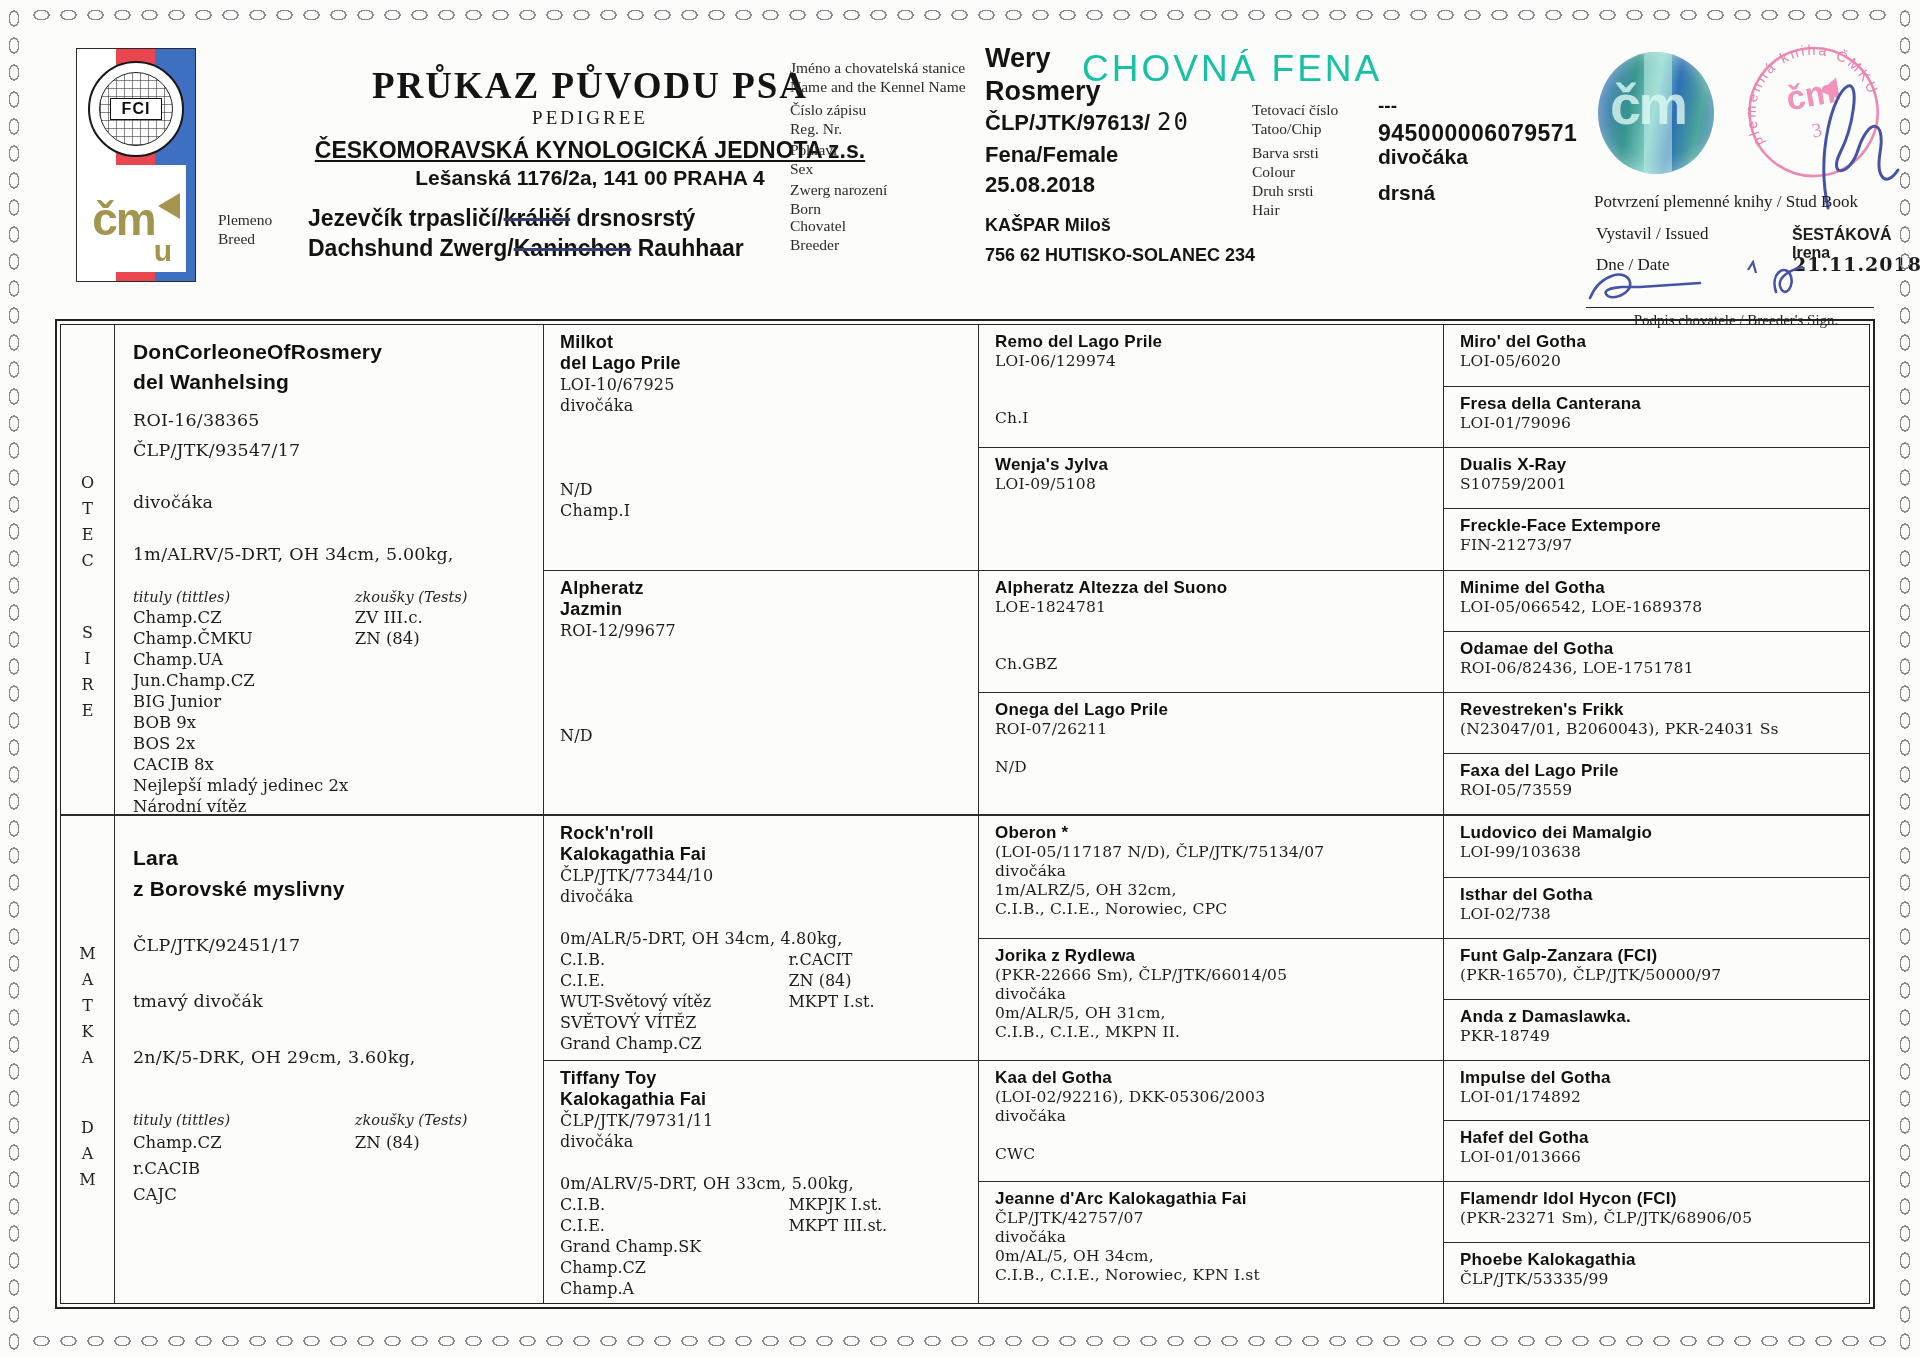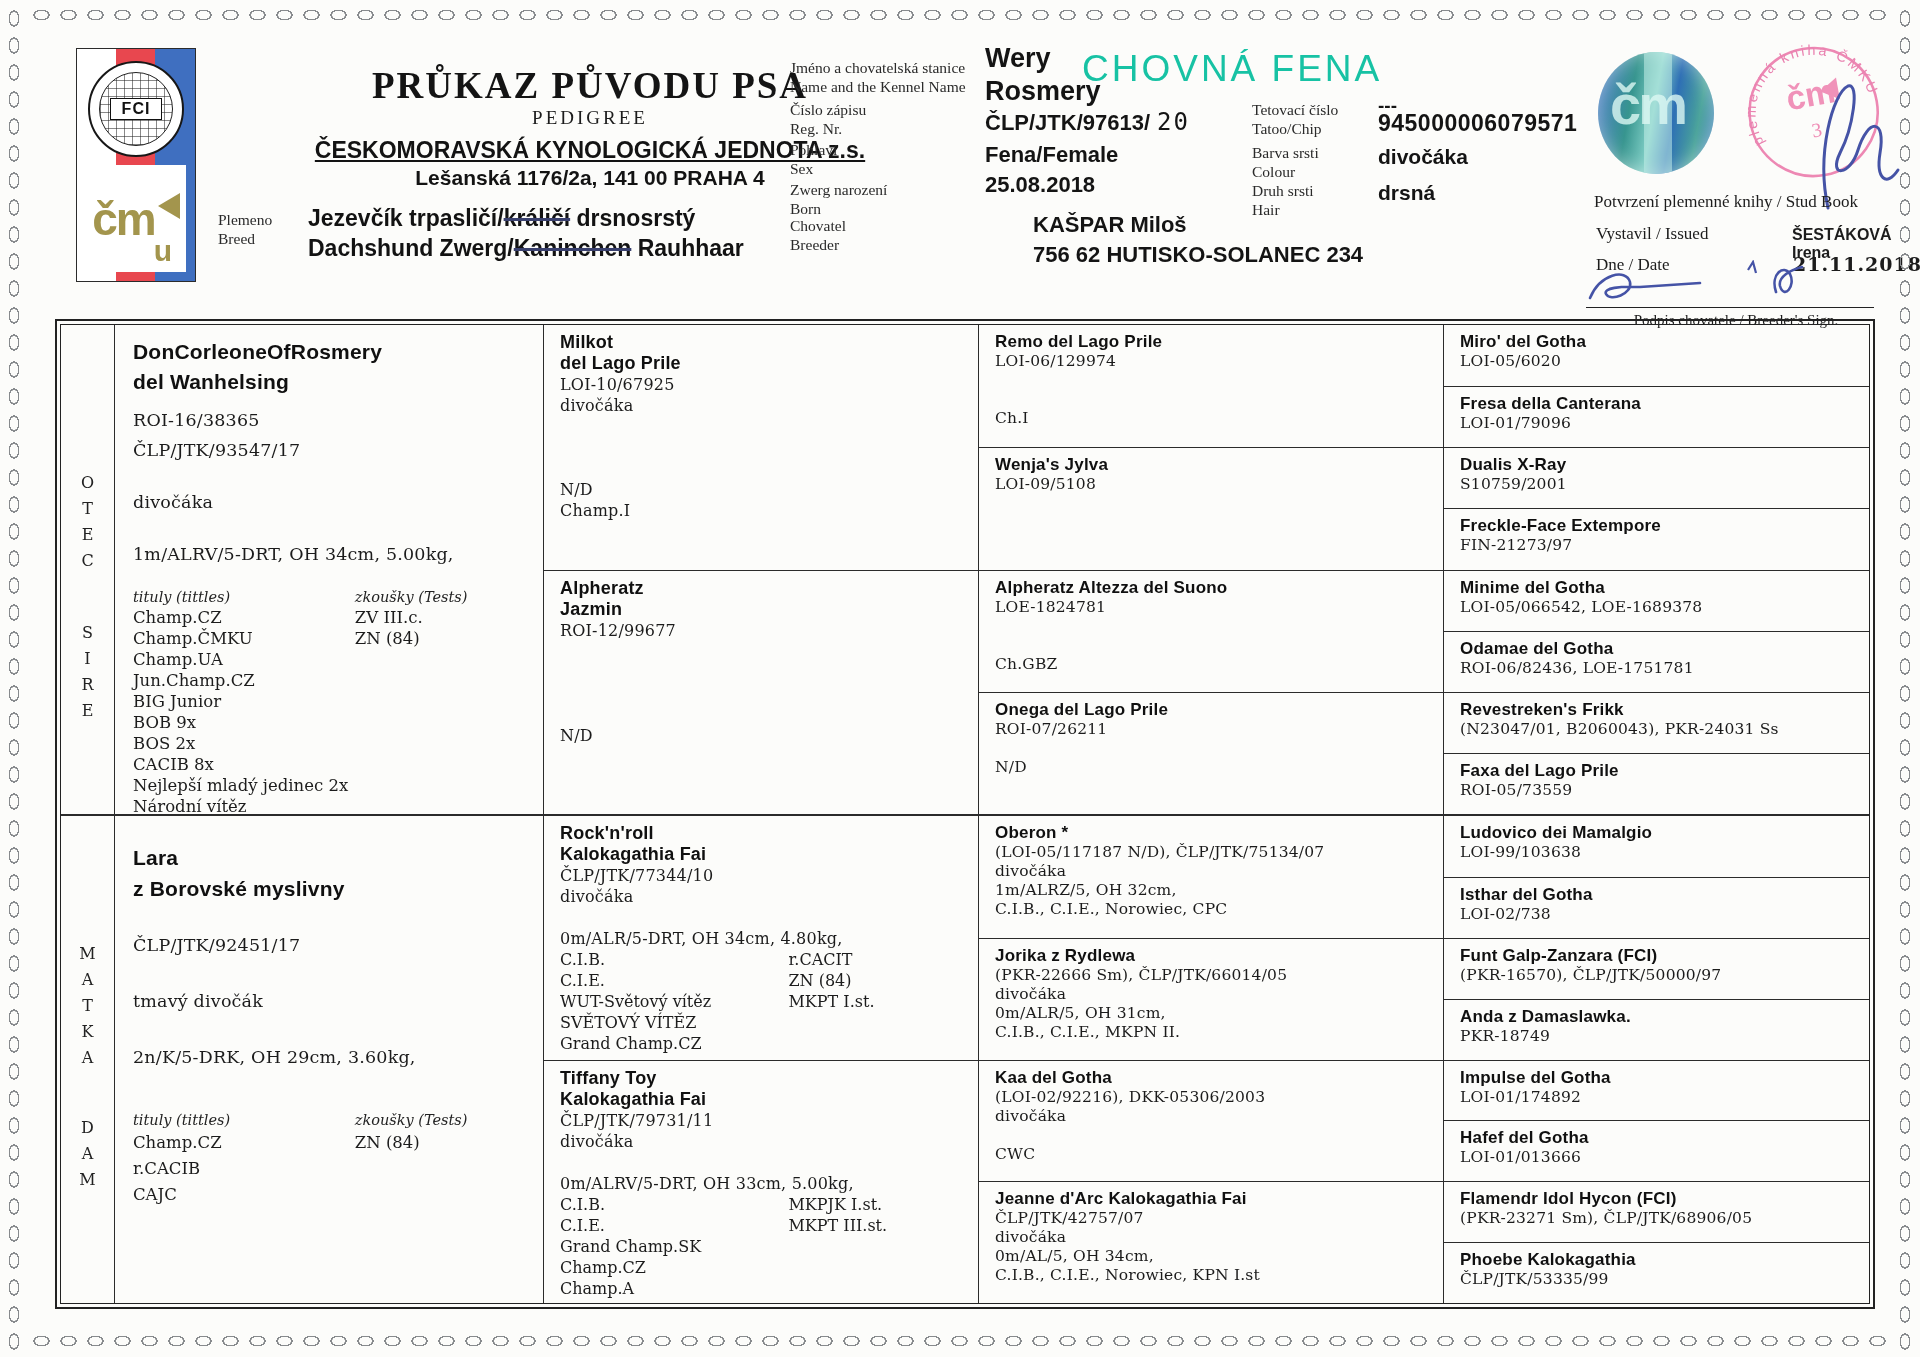--- a/index.html
+++ b/index.html
@@ -52,23 +52,23 @@
   .lbl2 { position:absolute; font:15.5px/19px "Liberation Serif", serif; color:#2a2a2a; }
   .val { position:absolute; font-family:"Liberation Sans", sans-serif; font-weight:700; color:#141414; }
   .breed-lines { position:absolute; left:308px; top:203px; font:700 23px/30px "Liberation Sans", sans-serif; color:#121212; }
   .strike { text-decoration:line-through; text-decoration-thickness:3px; text-decoration-color:#39406e; }
 
   .dogname { left:985px; top:42px; font-size:27px; line-height:33px; }
   .regval  { left:985px; top:108px; font-size:22px; }
   .regsuf  { font:400 24px "DejaVu Sans Mono", monospace; letter-spacing:2px; margin-left:7px; }
   .sexval  { left:985px; top:142px; font-size:22px; }
   .bornval { left:985px; top:172px; font-size:22px; }
-  .breederval { left:985px; top:210px; font-size:22px; line-height:30px;margin-left:48px; }
+  .breederval { left:985px; top:210px; font-size:18px; line-height:30px; }
   .tattooval { left:1378px; top:95px; font-size:19px; }
-  .chipval { left:1378px; top:110px; font-size:23px; letter-spacing:.5px; }
+  .chipval { left:1378px; top:120px; font-size:23px; letter-spacing:.5px; }
   .colourval { left:1378px; top:145px; font-size:21px; }
   .hairval { left:1378px; top:181px; font-size:21px; }
 
   .chovna { position:absolute; left:1082px; top:48px; font:500 37px "Liberation Sans", sans-serif;
     letter-spacing:3px; }
 
   .holo { position:absolute; left:1598px; top:52px; width:116px; height:122px; border-radius:50%;
     background:linear-gradient(100deg,#4a79c9 0%,#37958f 30%,#7ecdc4 48%,#2e6fb5 63%,#49a39a 82%,#3b7abf 100%);
     box-shadow:inset 0 0 18px rgba(255,255,255,.45); overflow:hidden; }
   .holo .band { position:absolute; left:40%; width:24%; top:0; bottom:0; background:rgba(195,238,232,.55); }

